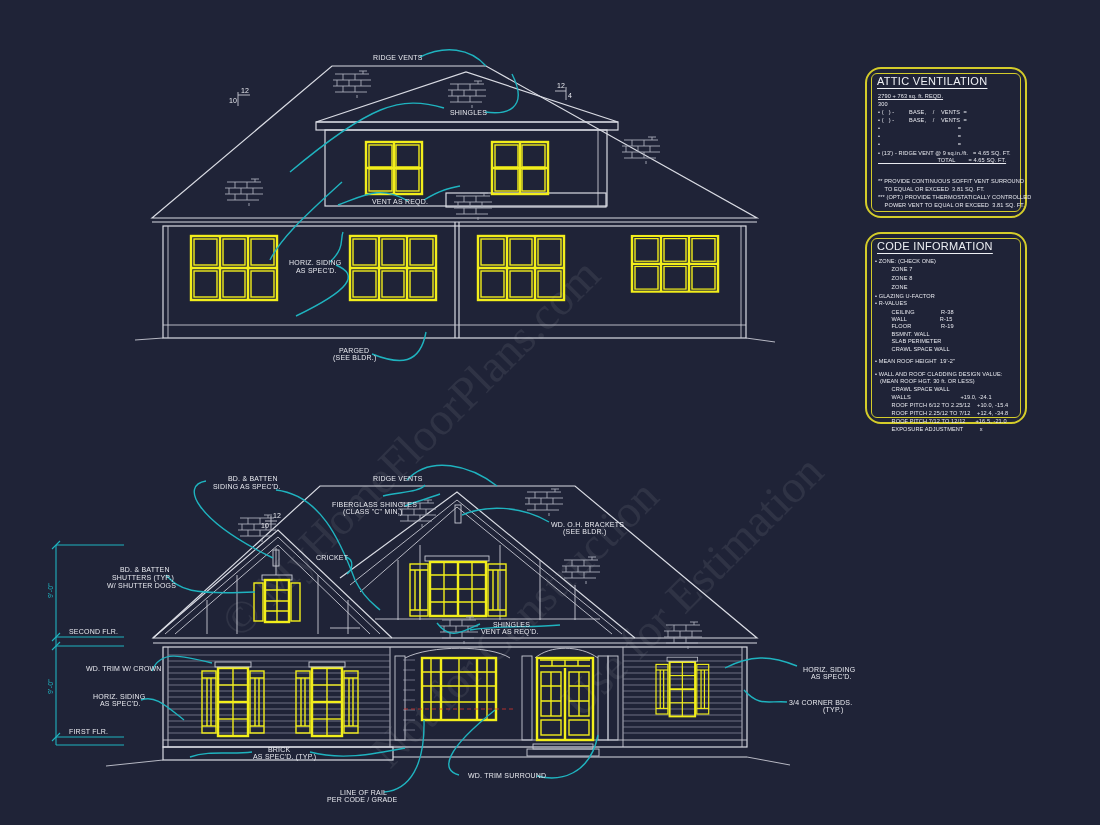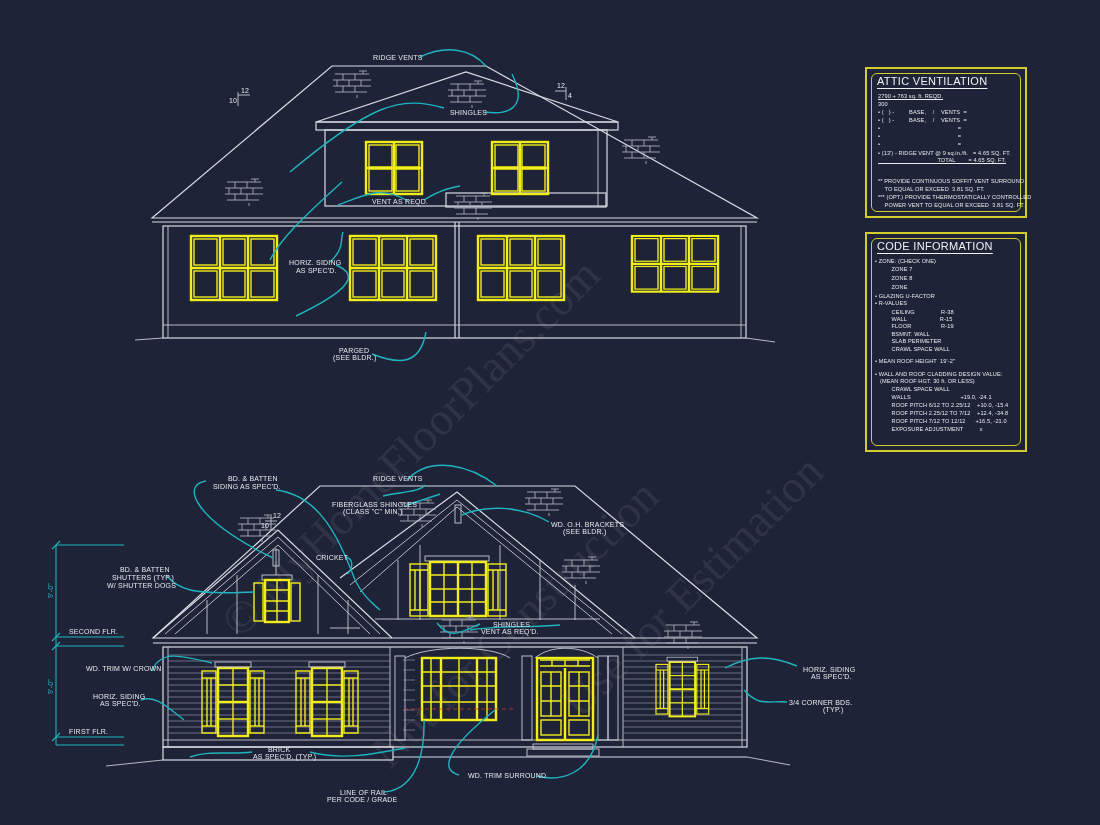--- a/index.html
+++ b/index.html
@@ -8,21 +8,21 @@
   .ln{stroke:#d9dbe3;stroke-width:1.2;fill:none;}
   .ln2{stroke:#c8cad4;stroke-width:0.9;fill:none;}
   .sid{stroke:#8f93a6;stroke-width:0.7;fill:none;}
   .win{stroke:#f2ee1b;stroke-width:2.4;fill:none;}
   .winf{stroke:#f2ee1b;stroke-width:1.4;fill:none;}
   .lead{stroke:#1fb3bf;stroke-width:1.4;fill:none;}
   .dim{stroke:#1fb3bf;stroke-width:1.1;fill:none;}
   .brk{stroke:#a8abb9;stroke-width:0.9;fill:none;}
   .lbl{fill:#e8e9ef;font-family:"Liberation Sans",sans-serif;font-size:7px;letter-spacing:0.2px;}
   .wm{fill:#ffffff;opacity:0.07;font-family:"Liberation Serif",serif;font-size:46px;}
-  .box{position:absolute;border:2px solid #d4cc2a;border-radius:0;box-sizing:border-box;}
+  .box{position:absolute;border:2px solid #d4cc2a;border-radius:16px;box-sizing:border-box;}
   .box .inner{position:absolute;left:4px;top:4px;right:4px;bottom:4px;border:1px solid #d4cc2a;border-radius:6px;}
   .box .title{position:absolute;left:10px;top:6px;font-size:11px;color:#eef0f4;letter-spacing:0.3px;text-decoration:underline;text-underline-offset:3px;}
   .box .row{position:absolute;font-size:5.6px;color:#e8e9ef;white-space:pre;letter-spacing:0.1px;}
   .red{stroke:#d8332c;stroke-width:0.8;stroke-dasharray:4 3;fill:none;}
 </style>
 </head>
 <body>
 
 <svg id="sheet" width="1100" height="825" viewBox="0 0 1100 825">
   <defs>
@@ -321,21 +321,21 @@
   <div class="row" style="left:11px;top:64px;">•                                               =</div>
   <div class="row" style="left:11px;top:72px;">•                                               =</div>
   <div class="row" style="left:11px;top:81px;">• (13') - RIDGE VENT @ 9 sq.in./ft.   = 4.65 SQ. FT.</div>
   <div class="row" style="left:11px;top:88px;text-decoration:underline;">                                    TOTAL        = 4.65 SQ. FT.</div>
   <div class="row" style="left:11px;top:109px;">** PROVIDE CONTINUOUS SOFFIT VENT SURROUND</div>
   <div class="row" style="left:11px;top:117px;">    TO EQUAL OR EXCEED  3.81 SQ. FT.</div>
   <div class="row" style="left:11px;top:125px;">*** (OPT.) PROVIDE THERMOSTATICALLY CONTROLLED</div>
   <div class="row" style="left:11px;top:133px;">    POWER VENT TO EQUAL OR EXCEED  3.81 SQ. FT.</div>
 </div>
 
-<div class="box" style="left:865px;top:232px;width:162px;height:220px;">
+<div class="box" style="left:865px;top:232px;width:162px;height:192px;">
   <div class="inner"></div>
   <div class="title">CODE INFORMATION</div>
   <div class="row" style="left:8px;top:24px;">• ZONE: (CHECK ONE)</div>
   <div class="row" style="left:8px;top:32px;">          ZONE 7</div>
   <div class="row" style="left:8px;top:41px;">          ZONE 8</div>
   <div class="row" style="left:8px;top:50px;">          ZONE</div>
   <div class="row" style="left:8px;top:59px;">• GLAZING U-FACTOR</div>
   <div class="row" style="left:8px;top:66px;">• R-VALUES</div>
   <div class="row" style="left:8px;top:75px;">          CEILING                R-38</div>
   <div class="row" style="left:8px;top:82px;">          WALL                    R-15</div>

